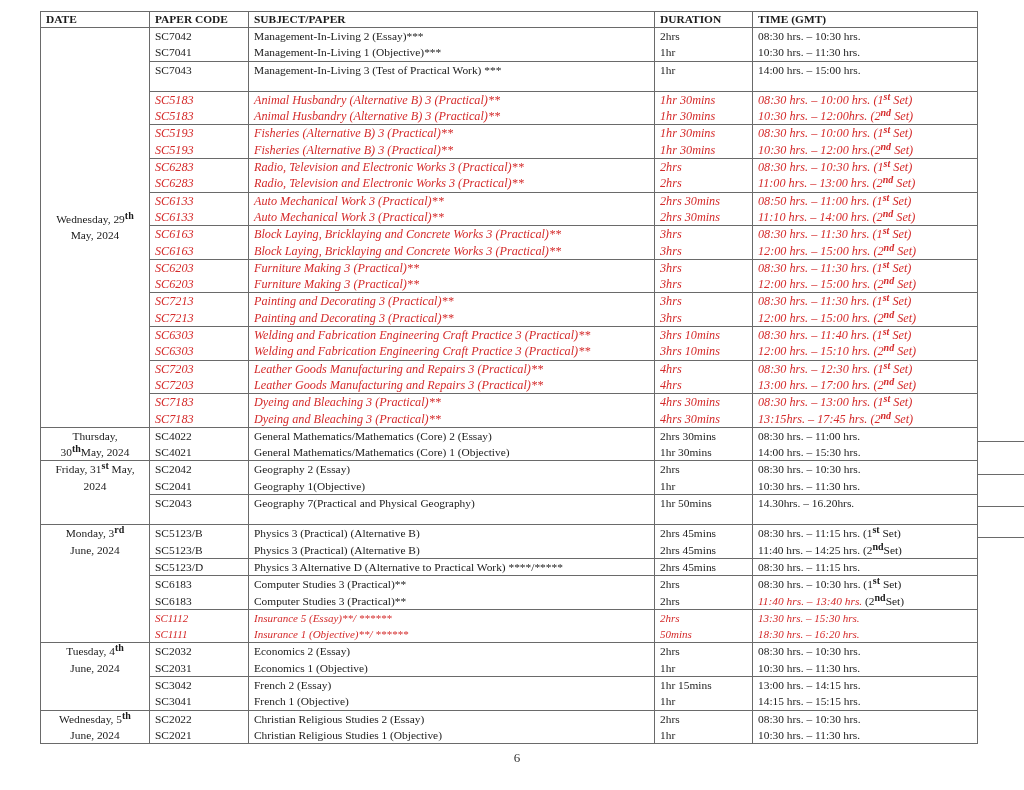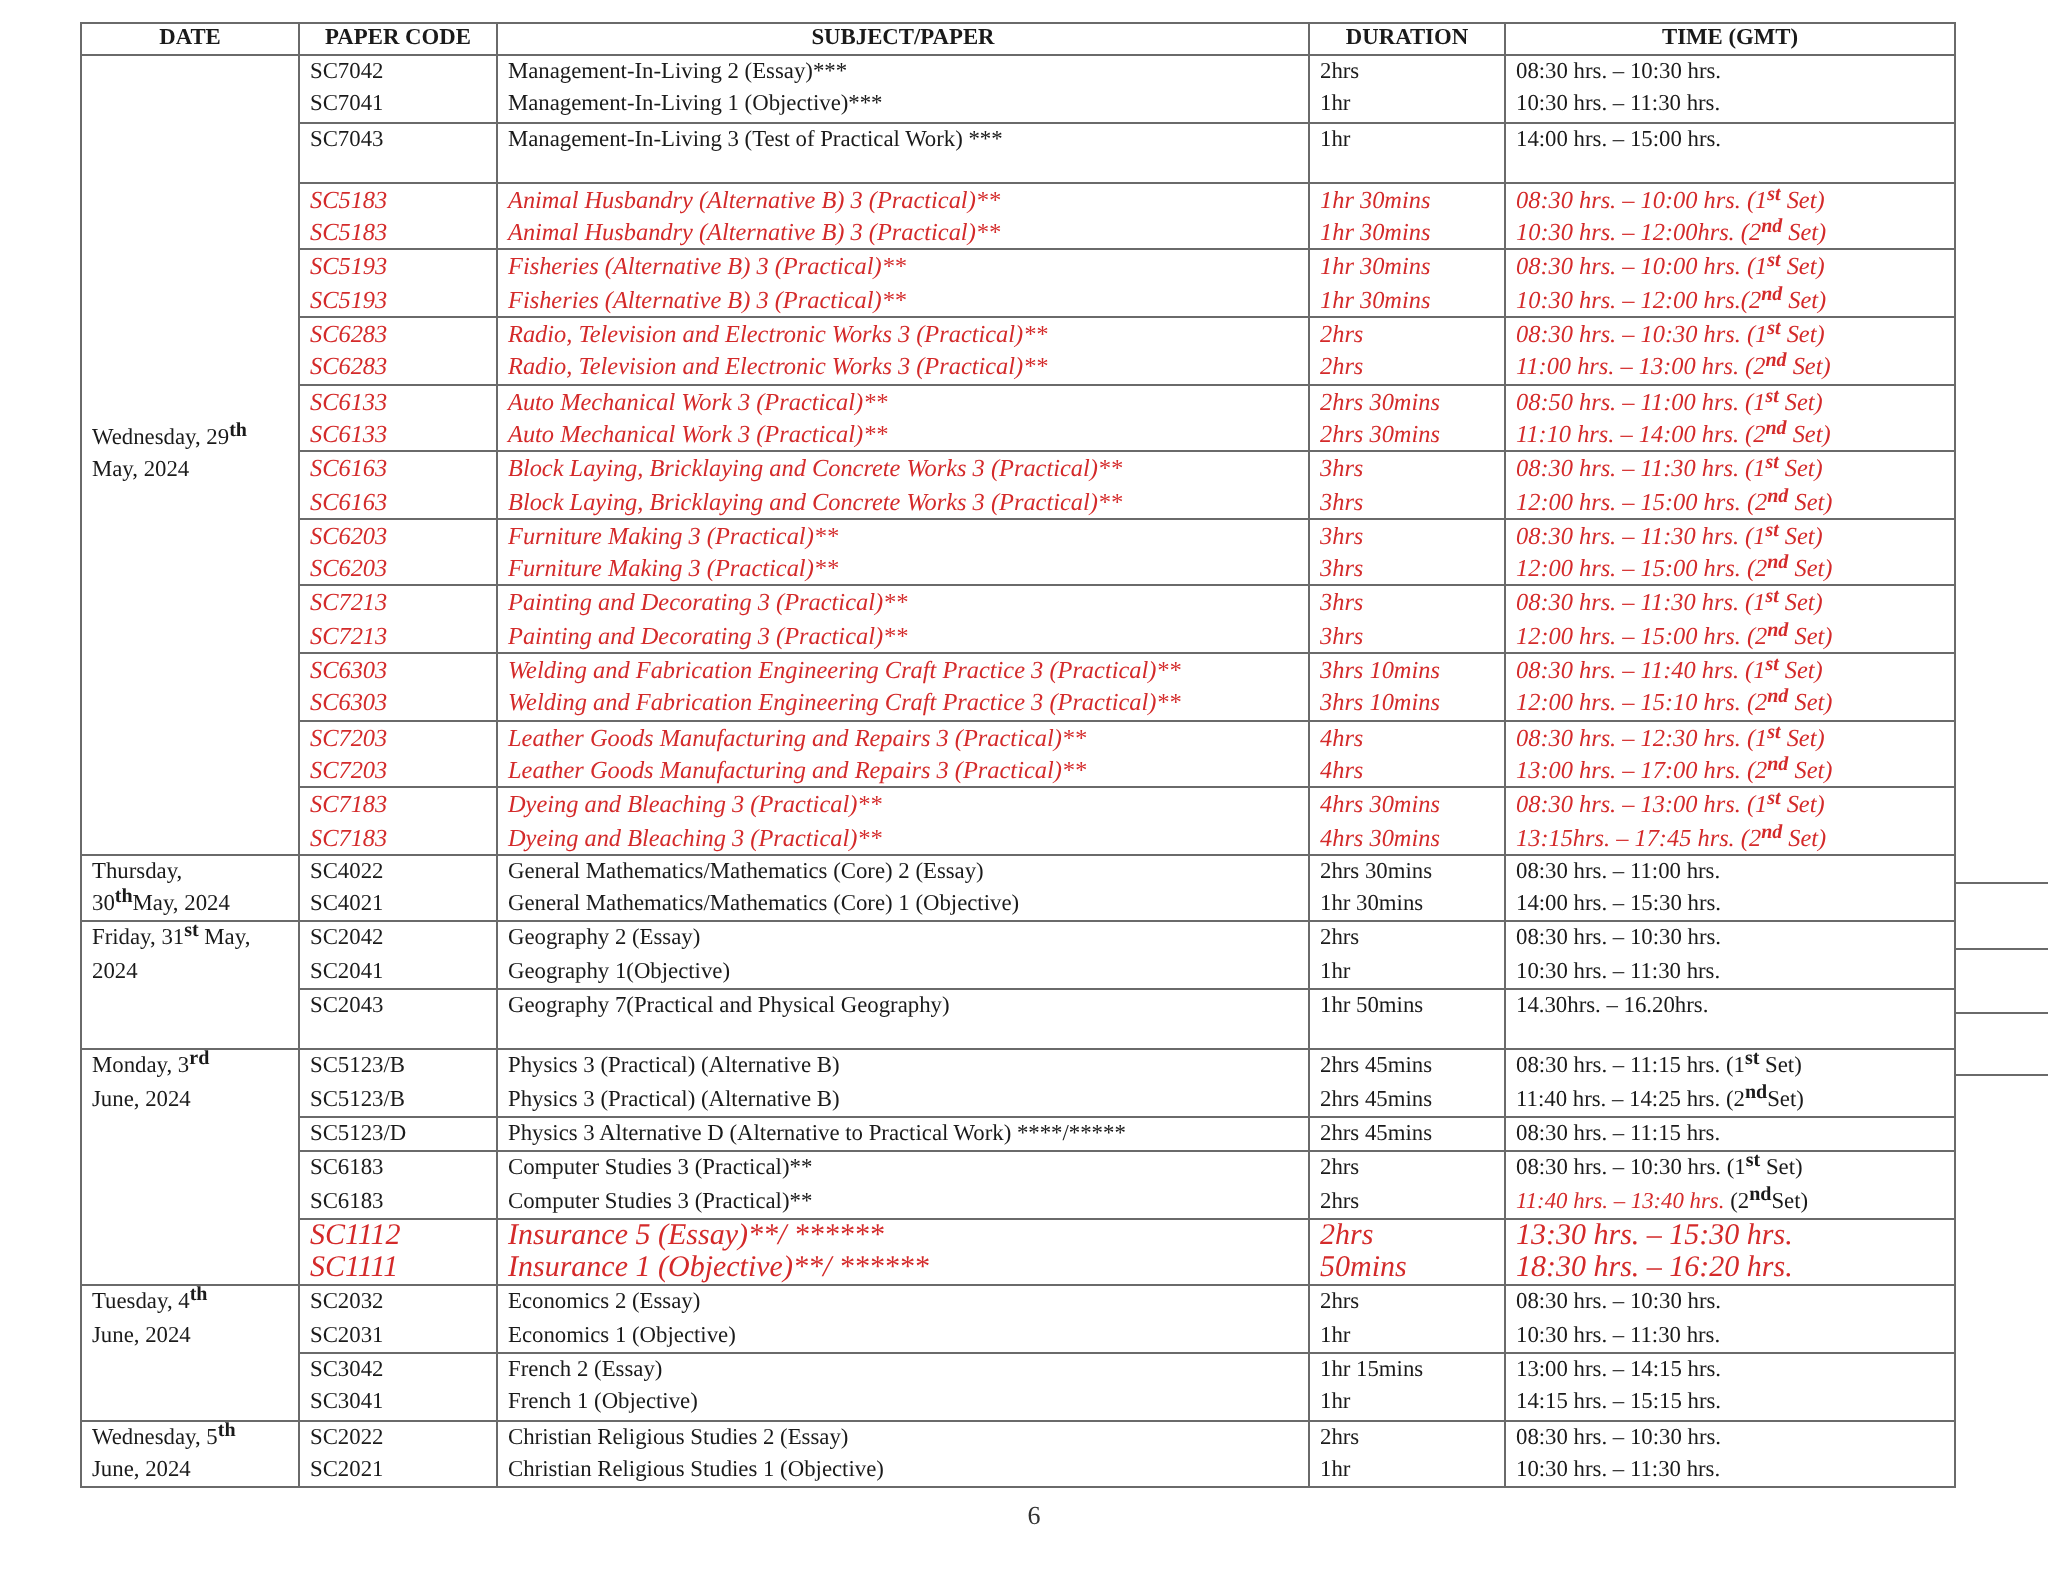--- a/index.html
+++ b/index.html
@@ -1,25 +1,25 @@
 <!DOCTYPE html>
 <html><head>
 <meta charset="utf-8">
 <style>
   html, body { margin:0; padding:0; background:#ffffff; }
   body { width:1024px; height:790px; position:relative; overflow:hidden;
          font-family:"Liberation Serif", "DejaVu Serif", serif; color:#1a1a1a; }
   #sched { position:absolute; left:40px; top:11px; width:937px; border-collapse:collapse;
            table-layout:fixed; font-size:11.4px; line-height:16.3px; }
   #sched th, #sched td { border:1.3px solid #6a6a6a; padding:0 5px; vertical-align:top; text-align:left; }
-  #sched th { font-weight:bold; text-align:center; line-height:15px; font-size:11.4px;margin-left:12px; }
-  #sched td.date { vertical-align:middle; }
+  #sched th { font-weight:bold; line-height:15px; font-size:11.4px;margin-left:12px; }
+  #sched td.date { vertical-align:middle;text-align:center; }
   #sched td.date.top { vertical-align:top; }
   .red { color:#d42a2a; font-style:italic; font-size:12.2px;margin-top:23px; }
-  .red.small { font-size:15px; }
+  .red.small { font-size:11px; }
   .line { display:block; white-space:nowrap; }
   .wrap { display:block; white-space:normal; }
   sup { font-size:10px; line-height:0; vertical-align:4px;font-weight:bold; }
   .blank { display:block; height:13px; }
   .extra-line { position:absolute; height:0; border-top:1.3px solid #6a6a6a; left:977px; width:47px; }
   .page-num { position:absolute; left:0; width:1034px; top:750px; text-align:center; font-size:13px; color:#333; }
   .redtxt { color:#d42a2a; font-style:italic; }
 </style>
 </head>
 <body>

